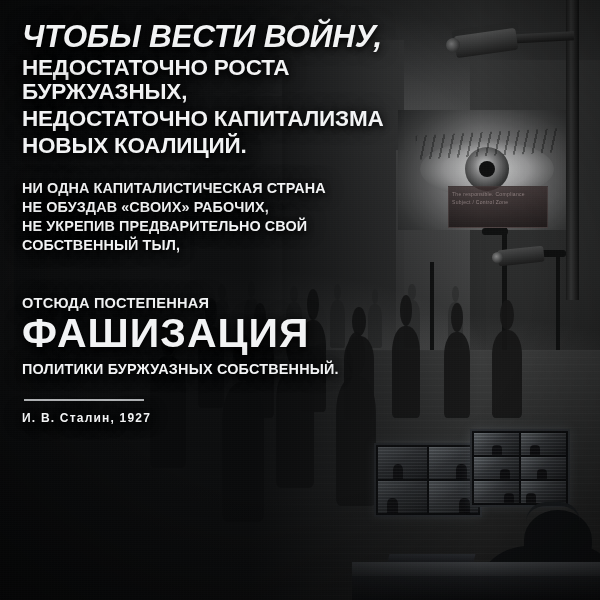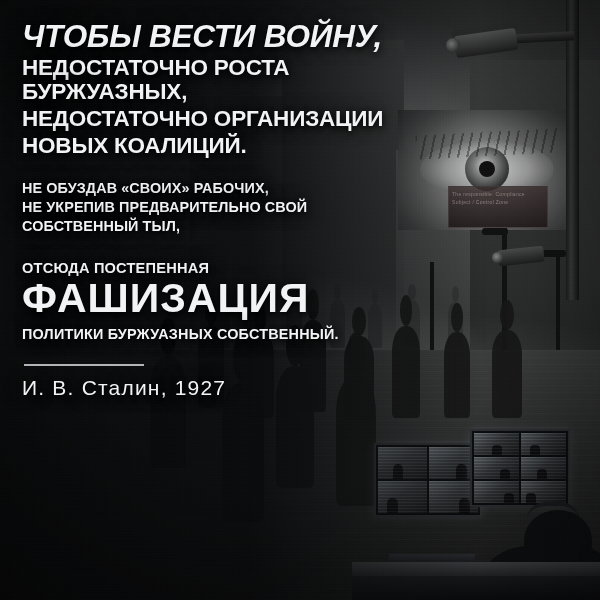--- a/index.html
+++ b/index.html
@@ -314,21 +314,21 @@
     line-height: 1.32;
     margin-top: 22px;
     letter-spacing: 0.1px;
   }
   .para.p2 { margin-top: 22px; }
   .para div { display: block; }
 
   .lead-in {
     font-weight: bold;
     font-size: 14.6px;
-    margin-top: 24px;
+    margin-top: 40px;
     letter-spacing: 0.2px;
   }
   .fascization {
     font-weight: bold;
     font-size: 41px;
     letter-spacing: 1px;
     margin-top: 2px;
     line-height: 1.02;
   }
   .subline {
@@ -337,22 +337,22 @@
     margin-top: 6px;
     letter-spacing: 0.2px;
   }
   .rule {
     width: 120px;
     height: 2px;
     background: rgba(235,238,240,0.75);
     margin: 22px 0 10px 2px;
   }
   .attribution {
-    font-size: 21px;
-    font-weight: normal;
+    font-size: 12px;
+    font-weight: bold;
     letter-spacing: 1.2px;
   }
 </style>
 </head>
 <body>
 
 <div id="poster">
 
   <div class="scene">
     <div class="haze"></div>
@@ -501,26 +501,27 @@
 
   <div class="left-shade"></div>
   <div class="vignette"></div>
   <div class="grain"></div>
 
   <div class="content">
 
     <div class="headline">
       <span class="l1">ЧТОБЫ ВЕСТИ ВОЙНУ,</span>
       <span class="l2">НЕДОСТАТОЧНО РОСТА БУРЖУАЗНЫХ,</span>
-      <span class="l3">НЕДОСТАТОЧНО ОРГАНИЗАЦИИ</span>
+      <span class="l3">НЕДОСТАТОЧНО КАПИТАЛИЗМА</span>
       <span class="l4">НОВЫХ КОАЛИЦИЙ.</span>
     </div>
 
 
     <div class="para p2">
+      <div>НИ ОДНА КАПИТАЛИСТИЧЕСКАЯ СТРАНА</div>
       <div>НЕ ОБУЗДАВ «СВОИХ» РАБОЧИХ,</div>
       <div>НЕ УКРЕПИВ ПРЕДВАРИТЕЛЬНО СВОЙ СОБСТВЕННЫЙ ТЫЛ,</div>
     </div>
 
     <div class="lead-in">ОТСЮДА ПОСТЕПЕННАЯ</div>
     <div class="fascization">ФАШИЗАЦИЯ</div>
     <div class="subline">ПОЛИТИКИ БУРЖУАЗНЫХ СОБСТВЕННЫЙ.</div>
 
     <div class="rule"></div>
     <div class="attribution">И. В. Сталин, 1927</div>

